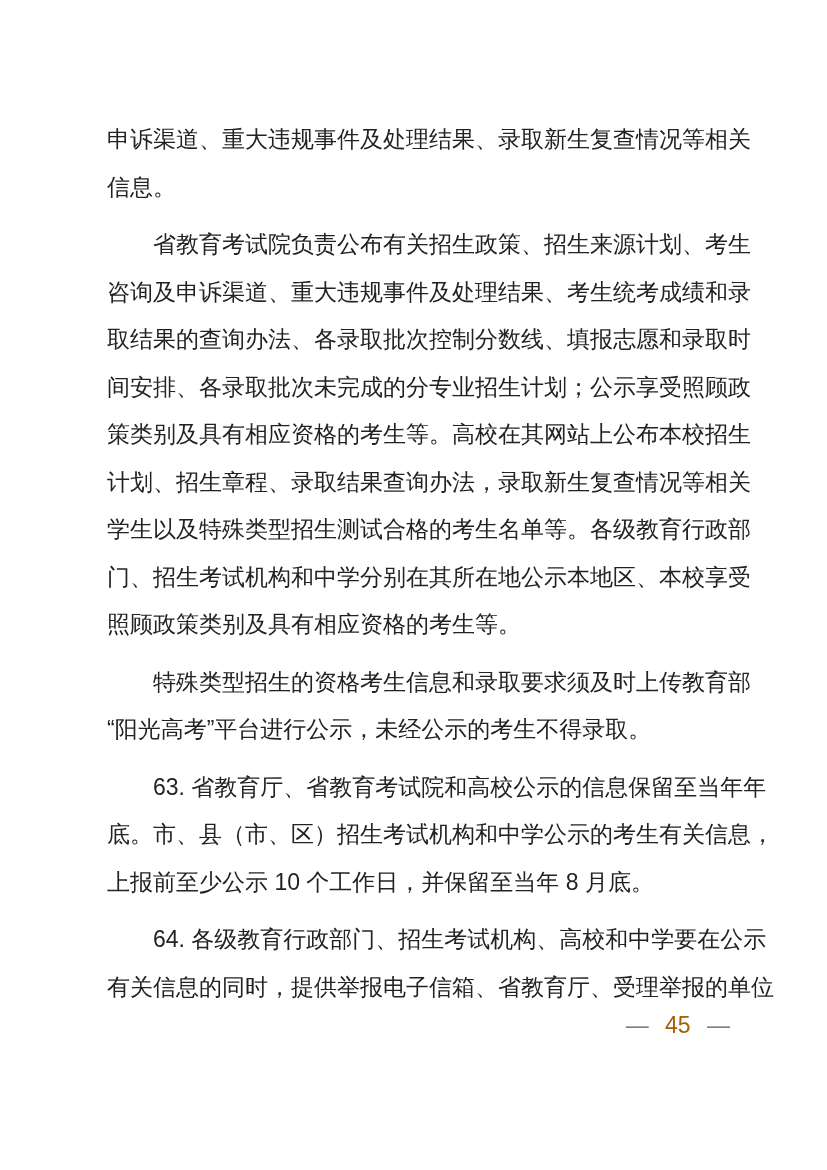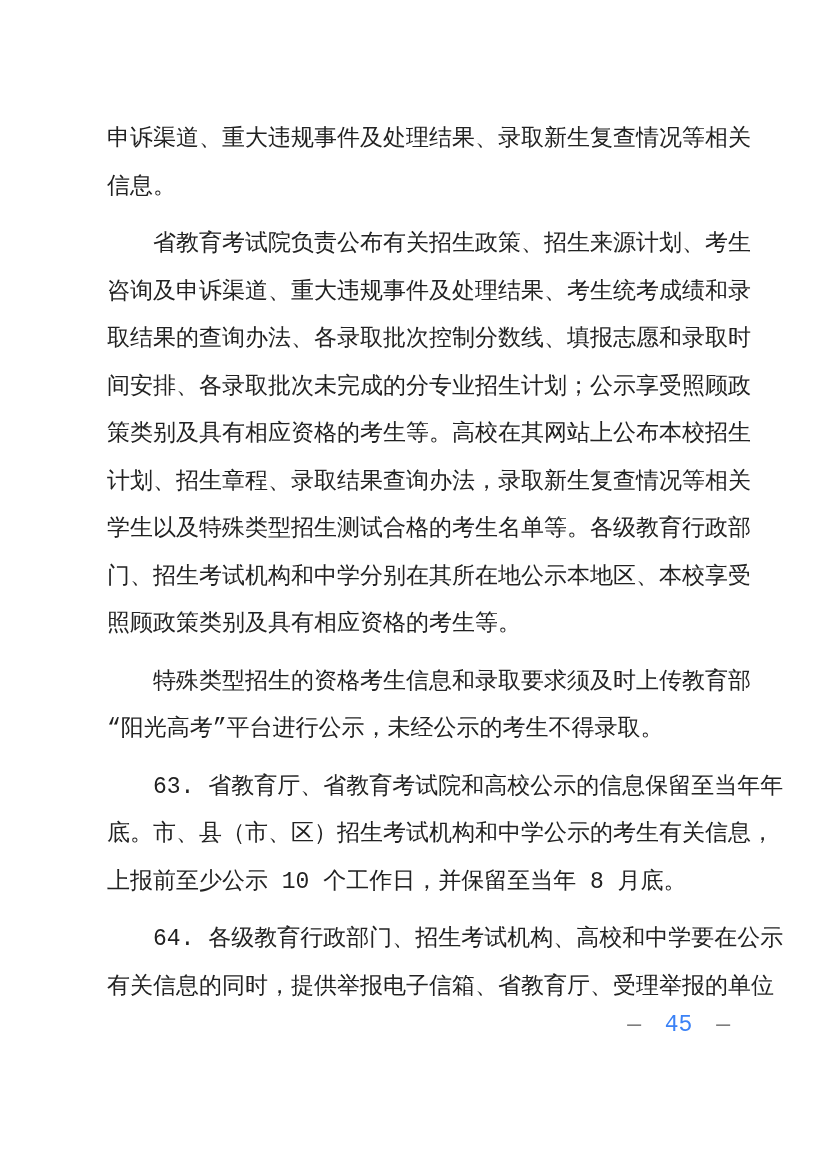--- a/index.html
+++ b/index.html
@@ -6,21 +6,21 @@
     margin: 0;
     padding: 0;
     background: #ffffff;
   }
   .page {
     position: relative;
     width: 827px;
     height: 1170px;
     background: #ffffff;
     overflow: hidden;
-    font-family: Liberation Mono, monospace;
+    font-family: Liberation Sans, sans-serif;
     color: #222222;
   }
   .content {
     position: absolute;
     left: 107px;
     top: 116px;
     width: 623px;
   }
   .para {
     margin: 0 0 10px 0;
@@ -52,21 +52,21 @@
     height: 30px;
     line-height: 30px;
     font-size: 23px;
     white-space: nowrap;
   }
   .page-number .dash {
     color: #7d7d7d;
     letter-spacing: 0;
   }
   .page-number .num {
-    color: #3b82f6;
+    color: #a16207;
     margin: 0 10px;
   }
 </style>
 </head>
 <body>
 
 <div class="page">
   <div class="content">
 
     <div class="para">

